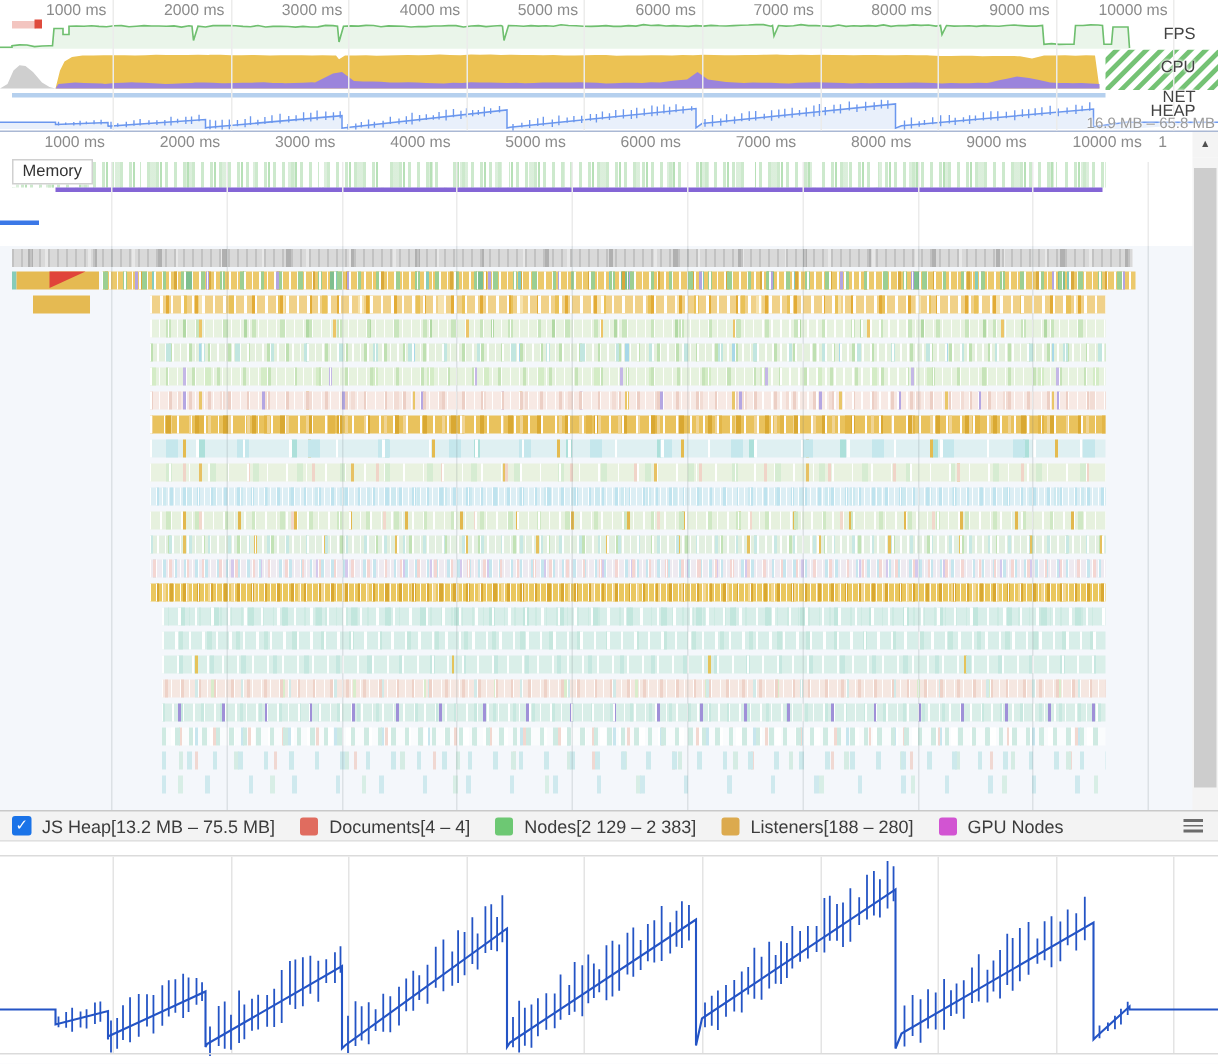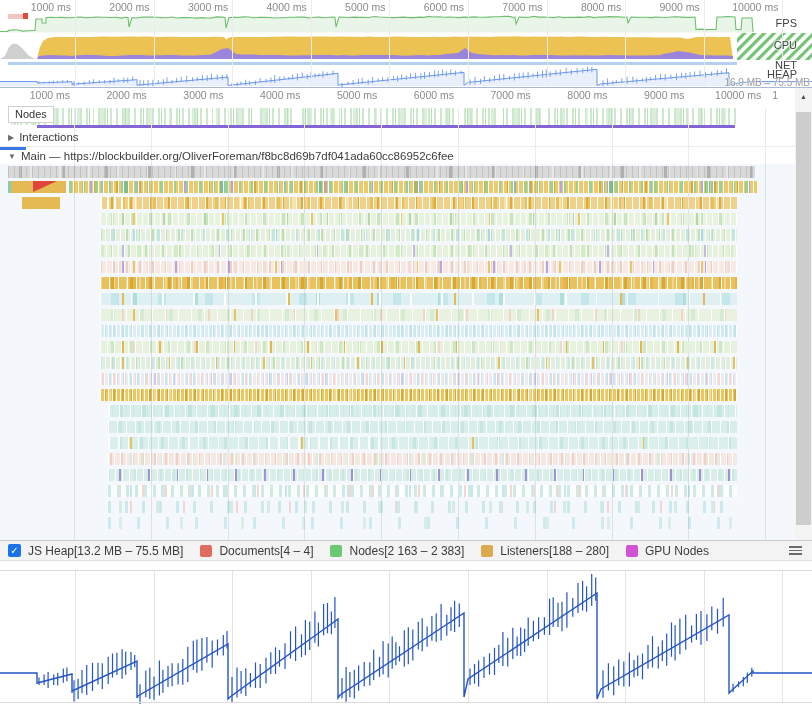--- a/index.html
+++ b/index.html
@@ -82,56 +82,46 @@
   <div class="track" style="top:60px;height:28px;">
     <div class="abs" id="net-bar" style="left: 8px; top: 2px; width: 729px; height: 2.5px; background: rgb(181, 208, 238);"></div>
     <svg id="heap-ov-svg" width="812" height="28">
         <path d="M0.0,21.5L37.0,21.5L37.0,23.0L72.0,21.7L72.0,24.5L72.0,24.2L137.0,19.7L137.0,25.3L138.0,25.0L228.0,17.1L228.0,25.5L230.0,25.2L338.0,13.3L338.0,25.3L340.0,24.8L464.0,12.4L464.0,25.2L468.0,22.4L597.0,9.3L597.0,25.5L601.0,23.9L729.0,12.7L729.0,24.5L731.0,24.2L753.0,21.2L753.0,21.5L753.0,21.5L812.0,21.5L753,26L0,26Z" stroke="none" stroke-width="1" fill="rgba(120,160,230,0.16)"></path>
         <path d="M0.0,21.5L37.0,21.5L37.0,23.0L72.0,21.7L72.0,24.5L72.0,24.2L137.0,19.7L137.0,25.3L138.0,25.0L228.0,17.1L228.0,25.5L230.0,25.2L338.0,13.3L338.0,25.3L340.0,24.8L464.0,12.4L464.0,25.2L468.0,22.4L597.0,9.3L597.0,25.5L601.0,23.9L729.0,12.7L729.0,24.5L731.0,24.2L753.0,21.2L753.0,21.5L753.0,21.5L812.0,21.5" stroke="#6b97ee" stroke-width="1" fill="none"></path>
         <path d="M39.0,21.1L39.0,23.6M43.8,21.7L43.8,23.3M49.2,21.3L49.2,23.6M53.4,20.5L53.4,23.7M57.6,21.0L57.6,22.8M62.7,20.1L62.7,22.8M67.4,19.9L67.4,23.0M74.0,21.2L74.0,25.8M78.5,22.2L78.5,24.5M84.2,21.2L84.2,24.8M89.3,20.1L89.3,23.8M93.4,19.3L93.4,23.6M99.3,20.1L99.3,23.2M104.6,20.1L104.6,23.4M109.9,20.0L109.9,23.7M114.0,17.8L114.0,23.7M118.4,19.1L118.4,22.1M123.9,17.8L123.9,22.6M127.7,17.7L127.7,22.7M132.7,16.5L132.7,20.8M140.0,19.9L140.0,26.2M143.7,20.4L143.7,25.6M148.1,19.8L148.1,26.3M152.9,19.7L152.9,26.2M158.3,20.0L158.3,24.1M163.4,19.3L163.4,24.9M167.0,17.5L167.0,23.3M171.9,19.8L171.9,23.5M176.6,18.0L176.6,22.7M181.3,16.8L181.3,22.0M186.7,15.8L186.7,22.4M192.5,17.4L192.5,21.6M197.4,16.9L197.4,20.8M202.4,14.9L202.4,20.9M207.2,15.2L207.2,21.0M211.4,13.7L211.4,20.2M217.2,14.3L217.2,20.0M222.3,14.8L222.3,20.1M226.8,14.1L226.8,18.8M232.0,22.7L232.0,26.4M237.2,22.4L237.2,26.4M240.9,21.4L240.9,25.0M245.7,19.7L245.7,25.7M249.6,21.1L249.6,25.2M255.4,20.5L255.4,25.0M260.2,17.9L260.2,22.7M266.0,19.0L266.0,22.8M270.9,17.5L270.9,22.6M274.7,15.1L274.7,23.0M279.7,16.7L279.7,21.0M284.2,16.2L284.2,20.0M288.9,16.8L288.9,19.8M292.7,14.6L292.7,19.7M297.4,13.2L297.4,20.4M302.3,12.6L302.3,18.1M307.3,13.9L307.3,19.4M311.0,12.2L311.0,18.1M315.1,13.3L315.1,17.5M318.9,13.4L318.9,16.6M322.9,11.2L322.9,17.7M327.1,12.1L327.1,16.0M333.0,10.6L333.0,15.0M342.0,22.6L342.0,27.1M347.9,21.8L347.9,25.0M353.1,20.0L353.1,25.3M358.5,18.9L358.5,24.0M362.2,17.8L362.2,23.9M368.2,19.6L368.2,24.6M372.6,17.0L372.6,23.5M378.1,18.3L378.1,21.8M382.6,17.4L382.6,21.5M387.8,17.2L387.8,22.0M393.6,16.0L393.6,20.5M397.6,16.0L397.6,21.6M401.6,14.4L401.6,19.7M406.3,15.5L406.3,20.0M410.5,13.3L410.5,18.5M415.6,12.9L415.6,19.0M420.9,13.3L420.9,19.3M424.5,11.9L424.5,18.8M429.5,12.3L429.5,17.2M434.6,10.4L434.6,17.5M438.2,11.0L438.2,17.0M442.6,9.6L442.6,15.6M446.4,11.2L446.4,16.4M450.7,9.5L450.7,14.8M455.4,10.8L455.4,15.7M461.1,10.8L461.1,13.8M470.0,19.3L470.0,24.5M475.0,16.7L475.0,24.4M480.5,19.0L480.5,23.9M484.4,16.1L484.4,21.6M489.7,17.6L489.7,22.5M494.5,15.5L494.5,20.9M499.5,14.2L499.5,20.7M503.8,14.0L503.8,20.4M509.5,15.9L509.5,19.5M514.4,13.5L514.4,20.5M519.2,13.0L519.2,18.9M523.2,12.5L523.2,18.3M528.1,11.9L528.1,18.5M533.0,13.4L533.0,17.2M537.5,11.6L537.5,17.7M542.6,10.3L542.6,17.8M546.3,9.4L546.3,17.4M550.2,11.4L550.2,16.8M556.0,9.9L556.0,15.5M560.3,9.5L560.3,15.6M566.2,7.7L566.2,13.6M571.3,9.7L571.3,14.7M577.1,7.9L577.1,13.8M582.8,8.1L582.8,13.3M587.6,6.5L587.6,12.3M591.9,6.9L591.9,12.5M603.0,20.3L603.0,26.3M607.6,18.3L607.6,25.6M612.8,20.8L612.8,24.5M616.3,20.0L616.3,23.3M621.8,18.2L621.8,22.9M627.1,16.8L627.1,24.1M632.9,16.7L632.9,22.4M636.8,18.5L636.8,23.3M642.3,18.2L642.3,21.5M646.4,16.8L646.4,22.7M650.3,17.0L650.3,20.5M655.6,14.8L655.6,20.3M660.6,14.1L660.6,20.1M665.2,14.1L665.2,20.5M670.9,14.5L670.9,18.9M676.5,13.5L676.5,20.1M681.6,12.9L681.6,18.0M685.8,12.9L685.8,18.8M690.1,12.1L690.1,17.2M694.6,11.5L694.6,17.1M700.1,10.5L700.1,16.6M705.5,12.3L705.5,17.5M711.4,11.7L711.4,15.9M717.3,9.9L717.3,16.0M721.4,10.5L721.4,14.2M726.5,8.1L726.5,13.8M733.0,23.2L733.0,25.3M738.9,22.5L738.9,24.2M743.6,21.5L743.6,22.9M747.7,20.9L747.7,23.1" stroke="#6b97ee" stroke-width="0.9" fill="none"></path>
       </svg>
   </div>
   <span class="ov-label" style="top:59px;">NET</span>
   <span class="ov-label" style="top:68px;">HEAP</span>
-  <span class="ov-range" style="top:77px;">16.9 MB – 75.5 MB</span>
+  <span class="ov-range" style="top:77px;">16.9 MB – 65.8 MB</span>
 
   <div class="abs" id="blue-divider" style="left: 0px; top: 87px; width: 812px; height: 1px; background: rgb(170, 184, 212);"></div>
 
   <div class="abs" id="ruler2" style="left:0;top:88px;width:795px;height:20px;background:#fff;overflow:hidden;">
       <span class="ruler-label" style="left: -4px;">1000 ms</span>
       <span class="ruler-label" style="left: 72.8px;">2000 ms</span>
       <span class="ruler-label" style="left: 149.6px;">3000 ms</span>
       <span class="ruler-label" style="left: 226.4px;">4000 ms</span>
       <span class="ruler-label" style="left: 303.2px;">5000 ms</span>
       <span class="ruler-label" style="left: 380px;">6000 ms</span>
       <span class="ruler-label" style="left: 456.8px;">7000 ms</span>
       <span class="ruler-label" style="left: 533.6px;">8000 ms</span>
       <span class="ruler-label" style="left: 610.4px;">9000 ms</span>
       <span class="ruler-label" style="left: 687.2px;">10000 ms</span>
       <span class="ruler-label" style="left: 700px; width: 78px;">1</span>
     </div>
 
   <div class="abs" id="frames-stripes" style="left: 8px; top: 108px; width: 729px; height: 17px; background-color: rgb(255, 255, 255); background-image: repeating-linear-gradient(90deg, rgb(255, 255, 255) 0px, rgb(255, 255, 255) 3px, transparent 3px, transparent 41px), repeating-linear-gradient(90deg, rgb(205, 233, 205) 0px, rgb(205, 233, 205) 2px, transparent 2px, transparent 6px), repeating-linear-gradient(90deg, rgb(183, 224, 183) 0px, rgb(183, 224, 183) 1px, transparent 1px, transparent 9px), repeating-linear-gradient(90deg, rgba(190, 225, 190, 0.55) 0px, rgba(190, 225, 190, 0.55) 5px, transparent 5px, transparent 23px);"></div>
-  <div class="row-label-box" style="left:8px;top:106px;">Nodes</div>
+  <div class="row-label-box" style="left:8px;top:106px;">Memory</div>
 
   <div class="abs" id="activity-bar" style="left: 37px; top: 125px; width: 698px; height: 2.5px; background: rgb(132, 101, 214);"></div>
 
-  <div class="abs" style="left:0;top:129px;width:795px;height:17px;border-bottom:1px solid #ececec;background:#fff;">
-    <span class="section-label" style="top:2px;">
-      <span class="tri">▶</span><span>Interactions</span>
-    </span>
-  </div>
 
   <div class="abs" id="sel-dash" style="left: 0px; top: 147px; width: 26px; height: 2.5px; background: rgb(59, 120, 231);"></div>
 
-  <div class="abs" style="left:0;top:150px;width:795px;height:14px;background:#fff;">
-    <span class="section-label" style="top:0;">
-      <span class="tri">▼</span><span>Main — https://blockbuilder.org/OliverForeman/f8bc8d69b7df041ada60cc86952c6fee</span>
-    </span>
-  </div>
 
   <div class="flame" id="flame">
       <div class="flame-seg" style="left: 8px; top: 2px; width: 747px; height: 12px; background-color: rgb(217, 217, 217); background-image: repeating-linear-gradient(90deg, transparent 0px, transparent 0px, rgb(194, 194, 194) 0px, rgb(194, 194, 194) 1.5px, transparent 1.5px, transparent 6px), repeating-linear-gradient(90deg, transparent 0px, transparent 11px, rgb(176, 176, 176) 11px, rgb(176, 176, 176) 14px, transparent 14px, transparent 43px), repeating-linear-gradient(90deg, transparent 0px, transparent 22px, rgb(232, 232, 232) 22px, rgb(232, 232, 232) 24px, transparent 24px, transparent 29px);"></div>
       <div class="flame-seg" style="left: 8px; top: 17px; width: 3px; height: 12px; background-color: rgb(134, 204, 186);"></div>
       <div class="flame-seg" style="left: 11px; top: 17px; width: 55px; height: 12px; background-color: rgb(229, 186, 82);"></div>
       <div class="flame-seg" style="left: 68px; top: 17px; width: 689px; height: 12px; background-color: rgb(236, 201, 107); background-image: repeating-linear-gradient(90deg, transparent 0px, transparent 0px, rgb(255, 255, 255) 0px, rgb(255, 255, 255) 1px, transparent 1px, transparent 5px), repeating-linear-gradient(90deg, transparent 0px, transparent 1px, rgb(156, 207, 146) 1px, rgb(156, 207, 146) 4px, transparent 4px, transparent 13px), repeating-linear-gradient(90deg, transparent 0px, transparent 22px, rgb(179, 165, 224) 22px, rgb(179, 165, 224) 24px, transparent 24px, transparent 47px), repeating-linear-gradient(90deg, transparent 0px, transparent 33px, rgb(134, 204, 186) 33px, rgb(134, 204, 186) 35px, transparent 35px, transparent 61px), repeating-linear-gradient(90deg, transparent 0px, transparent 2px, rgb(217, 169, 60) 2px, rgb(217, 169, 60) 4px, transparent 4px, transparent 23px), repeating-linear-gradient(90deg, transparent 0px, transparent 55px, rgb(127, 191, 143) 55px, rgb(127, 191, 143) 60px, transparent 60px, transparent 97px);"></div>
       <div class="flame-seg" style="left: 22px; top: 33px; width: 38px; height: 12px; background-color: rgb(229, 186, 82);"></div>
       <div class="flame-seg" style="left: 100px; top: 33px; width: 637px; height: 12px; background-color: rgb(240, 209, 137); background-image: repeating-linear-gradient(90deg, transparent 0px, transparent 0px, rgb(255, 255, 255) 0px, rgb(255, 255, 255) 1.5px, transparent 1.5px, transparent 7px), repeating-linear-gradient(90deg, transparent 0px, transparent 11px, rgb(226, 171, 54) 11px, rgb(226, 171, 54) 13px, transparent 13px, transparent 19px), repeating-linear-gradient(90deg, transparent 0px, transparent 22px, rgb(233, 193, 88) 22px, rgb(233, 193, 88) 25px, transparent 25px, transparent 31px), repeating-linear-gradient(90deg, transparent 0px, transparent 33px, rgb(246, 227, 176) 33px, rgb(246, 227, 176) 37px, transparent 37px, transparent 53px);"></div>
       <div class="flame-seg" style="left: 100px; top: 49px; width: 637px; height: 12px; background-color: rgb(231, 242, 223); background-image: repeating-linear-gradient(90deg, transparent 0px, transparent 0px, rgb(255, 255, 255) 0px, rgb(255, 255, 255) 1px, transparent 1px, transparent 6px), repeating-linear-gradient(90deg, transparent 0px, transparent 11px, rgb(201, 229, 189) 11px, rgb(201, 229, 189) 14px, transparent 14px, transparent 19px), repeating-linear-gradient(90deg, transparent 0px, transparent 22px, rgb(178, 217, 165) 22px, rgb(178, 217, 165) 24px, transparent 24px, transparent 41px), repeating-linear-gradient(90deg, transparent 0px, transparent 33px, rgb(236, 197, 104) 33px, rgb(236, 197, 104) 35px, transparent 35px, transparent 89px);"></div>
       <div class="flame-seg" style="left: 100px; top: 65px; width: 637px; height: 12px; background-color: rgb(228, 240, 221); background-image: repeating-linear-gradient(90deg, transparent 0px, transparent 0px, rgb(255, 255, 255) 0px, rgb(255, 255, 255) 1px, transparent 1px, transparent 5px), repeating-linear-gradient(90deg, transparent 0px, transparent 11px, rgb(194, 230, 224) 11px, rgb(194, 230, 224) 14px, transparent 14px, transparent 23px), repeating-linear-gradient(90deg, transparent 0px, transparent 0px, rgb(191, 224, 178) 0px, rgb(191, 224, 178) 2px, transparent 2px, transparent 13px), repeating-linear-gradient(90deg, transparent 0px, transparent 33px, rgb(168, 216, 232) 33px, rgb(168, 216, 232) 35px, transparent 35px, transparent 71px);"></div>
@@ -174,21 +164,21 @@
       <div class="legend-item">
         <span class="checkbox">✓</span>
         <span>JS Heap[13.2 MB – 75.5 MB]</span>
       </div>
       <div class="legend-item">
         <span class="swatch" style="background: rgb(224, 108, 95);"></span>
         <span>Documents[4 – 4]</span>
       </div>
       <div class="legend-item">
         <span class="swatch" style="background: rgb(109, 200, 115);"></span>
-        <span>Nodes[2 163 – 2 383]</span>
+        <span>Nodes[2 129 – 2 383]</span>
       </div>
       <div class="legend-item">
         <span class="swatch" style="background: rgb(220, 170, 78);"></span>
         <span>Listeners[188 – 280]</span>
       </div>
       <div class="legend-item">
         <span class="swatch" style="background: rgb(210, 84, 210);"></span>
         <span>GPU Nodes</span>
       </div>
       <div class="menu-icon">

